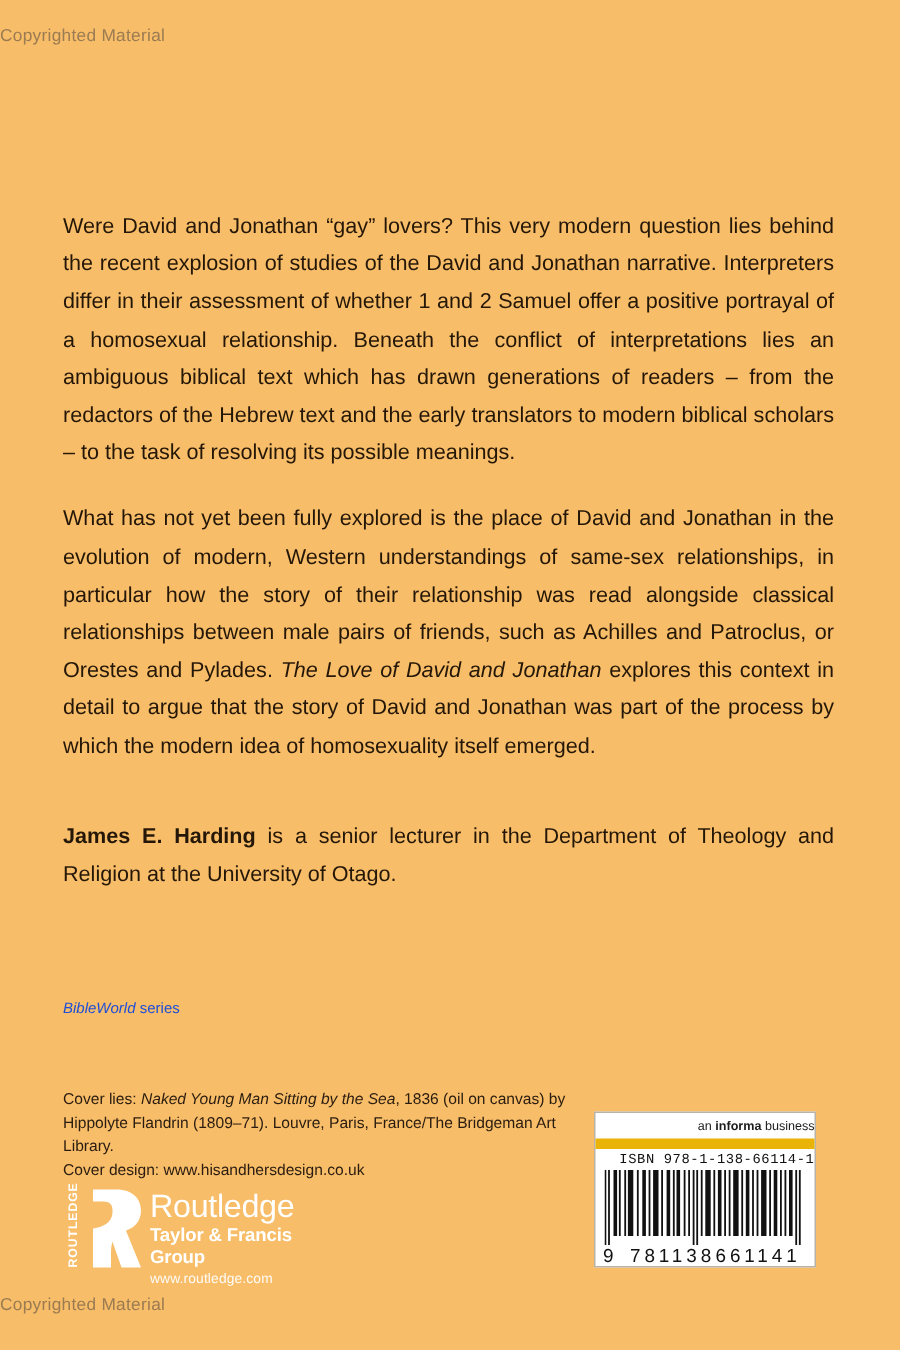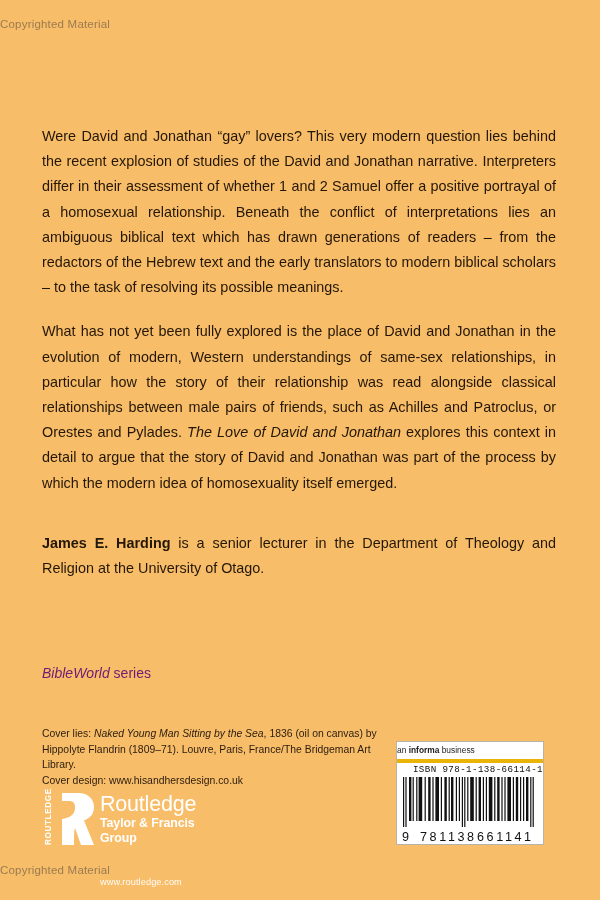--- a/index.html
+++ b/index.html
@@ -38,44 +38,44 @@
   .copyright-bottom { top: 864px; }
 
   
   .blurb {
     position: absolute;
     left: 42px;
     top: 124px;
     width: 514px;
   }
   .blurb p {
-    margin: 0 0 19px 0;
+    margin: 15px 0 19px 0;
     font-size: 14.4px;
     line-height: 25.2px;
     text-align: justify;
     text-justify: inter-word;
     color: #241708;
     font-family: "Liberation Sans", sans-serif;
   }
   .blurb p:last-child { margin-bottom: 0; }
   .blurb em { font-style: italic; }
   .author-para { padding-top: 16px; }
   .author-name { font-weight: bold; }
 
   
   .series-block {
     position: absolute;
     left: 42px;
     top: 663px;
     width: 420px;
   }
   .series-block .line {
-    font-size: 14px;
+    font-size: 10px;
     line-height: 20px;
-    color: #701a75;
+    color: #1d4ed8;
   }
   .series-block .line em { font-style: italic; }
 
   
   .credits-block {
     position: absolute;
     left: 42px;
     top: 726px;
     width: 360px;
   }
@@ -136,41 +136,40 @@
     line-height: 15px;
     letter-spacing: -0.1px;
     font-weight: bold;
   }
   .rl-url {
     color: #ffffff;
     font-size: 9.2px;
     line-height: 13px;
     letter-spacing: 0.1px;
     opacity: 0.95;
-    margin-top: 30px;
   }
 
   
   .barcode-panel {
     position: absolute;
     left: 396px;
     top: 741px;
     width: 148px;
     height: 104px;
     background: #ffffff;
     border: 1px solid #b9b2a6;
     box-sizing: border-box;
   }
   .informa-line {
     height: 17px;
     line-height: 17px;
-    text-align: left;
+    text-align: right;
     font-size: 8.4px;
     color: #1c1c1c;
-    border-bottom: 4px solid #eab308;
+    border-bottom: 7px solid #eab308;
     font-family: "Liberation Sans", sans-serif;
   }
   .informa-line b { font-weight: bold; }
   .isbn-line {
     height: 13px;
     line-height: 13px;
     text-align: right;
     font-size: 9.2px;
     color: #111111;
     font-family: "Liberation Mono", monospace;

